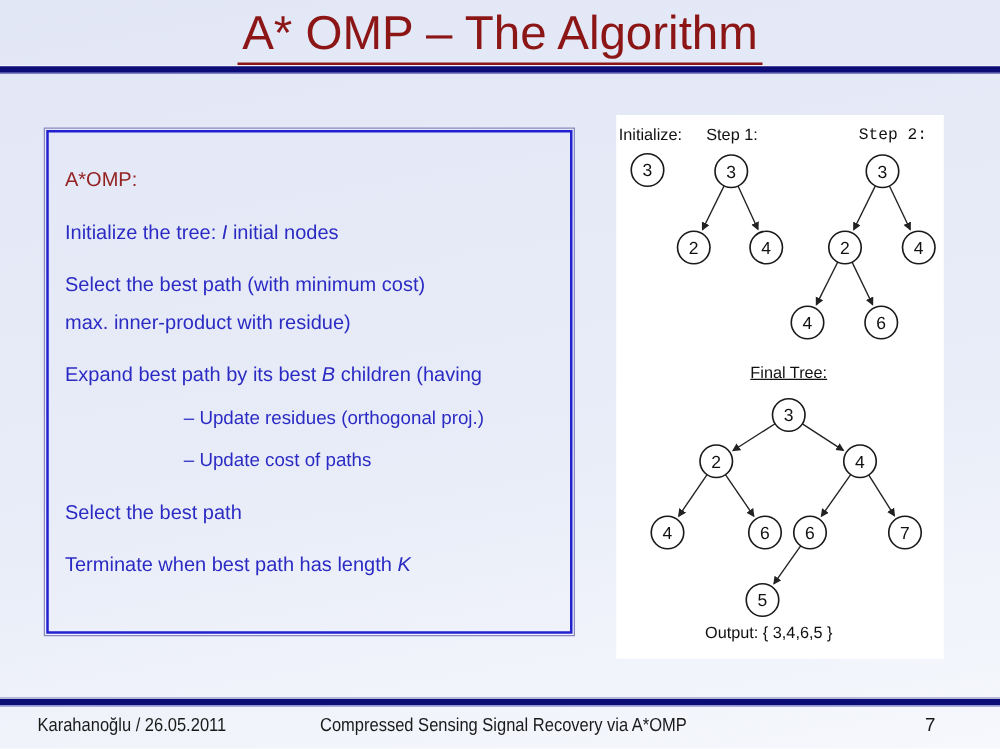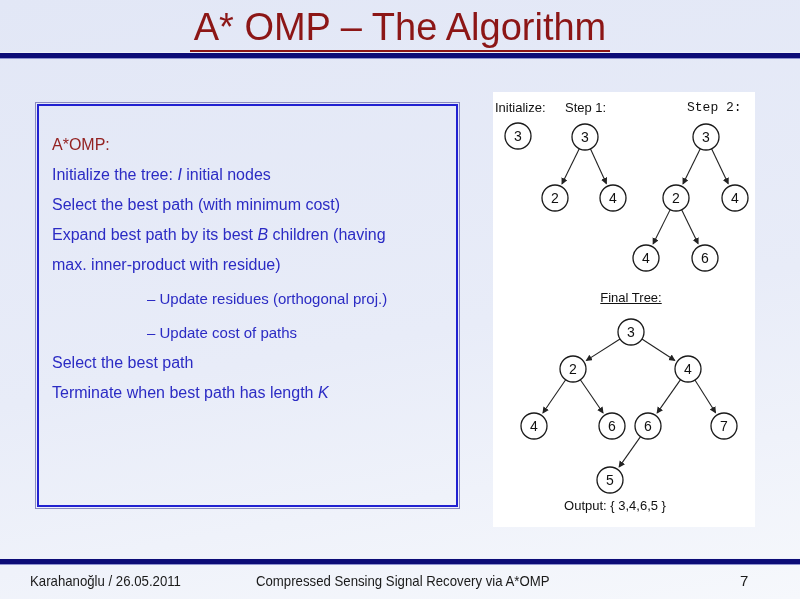--- a/index.html
+++ b/index.html
@@ -33,21 +33,21 @@
     width:421px;height:403px;
     box-sizing:border-box;
     border:2px solid #2121d1;
     outline:1px solid #8a8ac0;
     outline-offset:1px;
     padding:24px 10px 0 13px;
     color:#2b2bc4;
     font-size:16px;line-height:30px;
   }
   .algo-heading{color:#942222;font-size:16px;line-height:30px;}
-  .algo-line{margin-top:0;}
+  .algo-line{margin-top:12px;}
   .algo-line.wrap{margin-top:0;}
   .algo-line.indent{margin-top:4px;margin-left:95px;font-size:15px;}
   .it{font-style:italic;}
   
   .diagram{
     position:absolute;left:493px;top:92px;
     width:262px;height:435px;
     background:#ffffff;
     font-size:13px;color:#111;
   }
@@ -77,22 +77,22 @@
   <div class="title-wrap">
     <span class="title">A* OMP – The Algorithm</span>
   </div>
   <div class="rule top"></div>
 
   <div class="algo-box">
     <div class="algo-heading">A*OMP:</div>
     <div id="algo-lines">
         <div class="algo-line"><span>Initialize the tree: </span><span class="it">I</span><span> initial nodes</span></div>
         <div class="algo-line"><span>Select the best path (with minimum cost)</span></div>
+        <div class="algo-line wrap"><span>max. inner-product with residue)</span></div>
         <div class="algo-line"><span>Expand best path by its best </span><span class="it">B</span><span> children (having</span></div>
-        <div class="algo-line wrap"><span>max. inner-product with residue)</span></div>
         <div class="algo-line indent"><span>– Update residues (orthogonal proj.)</span></div>
         <div class="algo-line indent"><span>– Update cost of paths</span></div>
         <div class="algo-line"><span>Select the best path</span></div>
         <div class="algo-line"><span>Terminate when best path has length </span><span class="it">K</span></div>
       </div>
   </div>
 
   <div class="diagram">
     <svg id="tree-svg" width="262" height="435">
         <defs>

